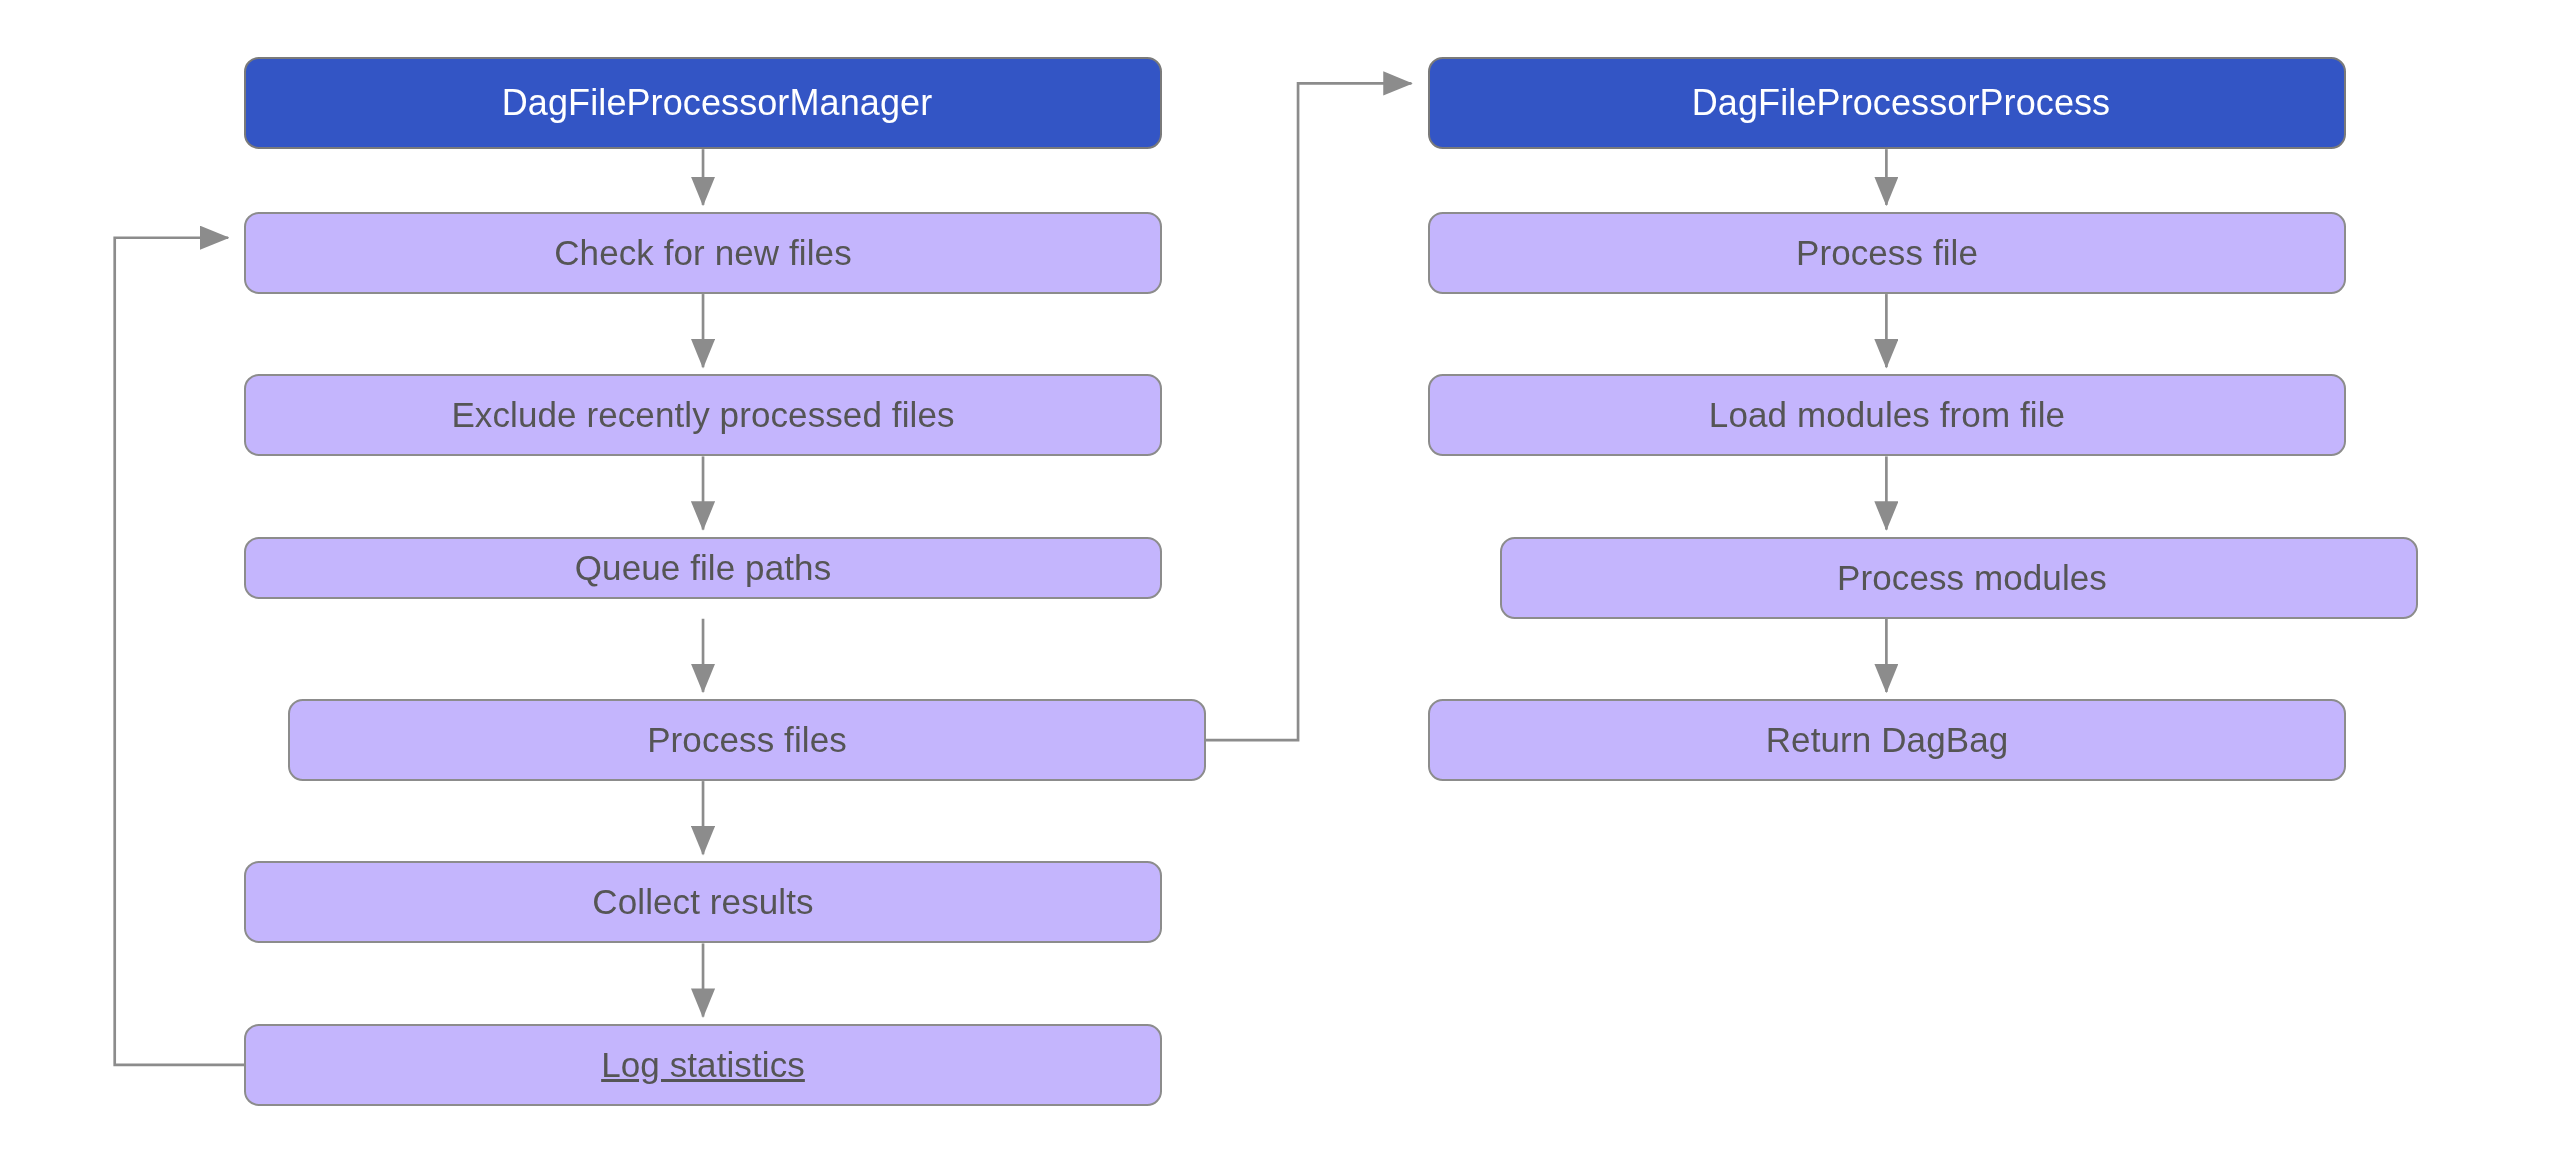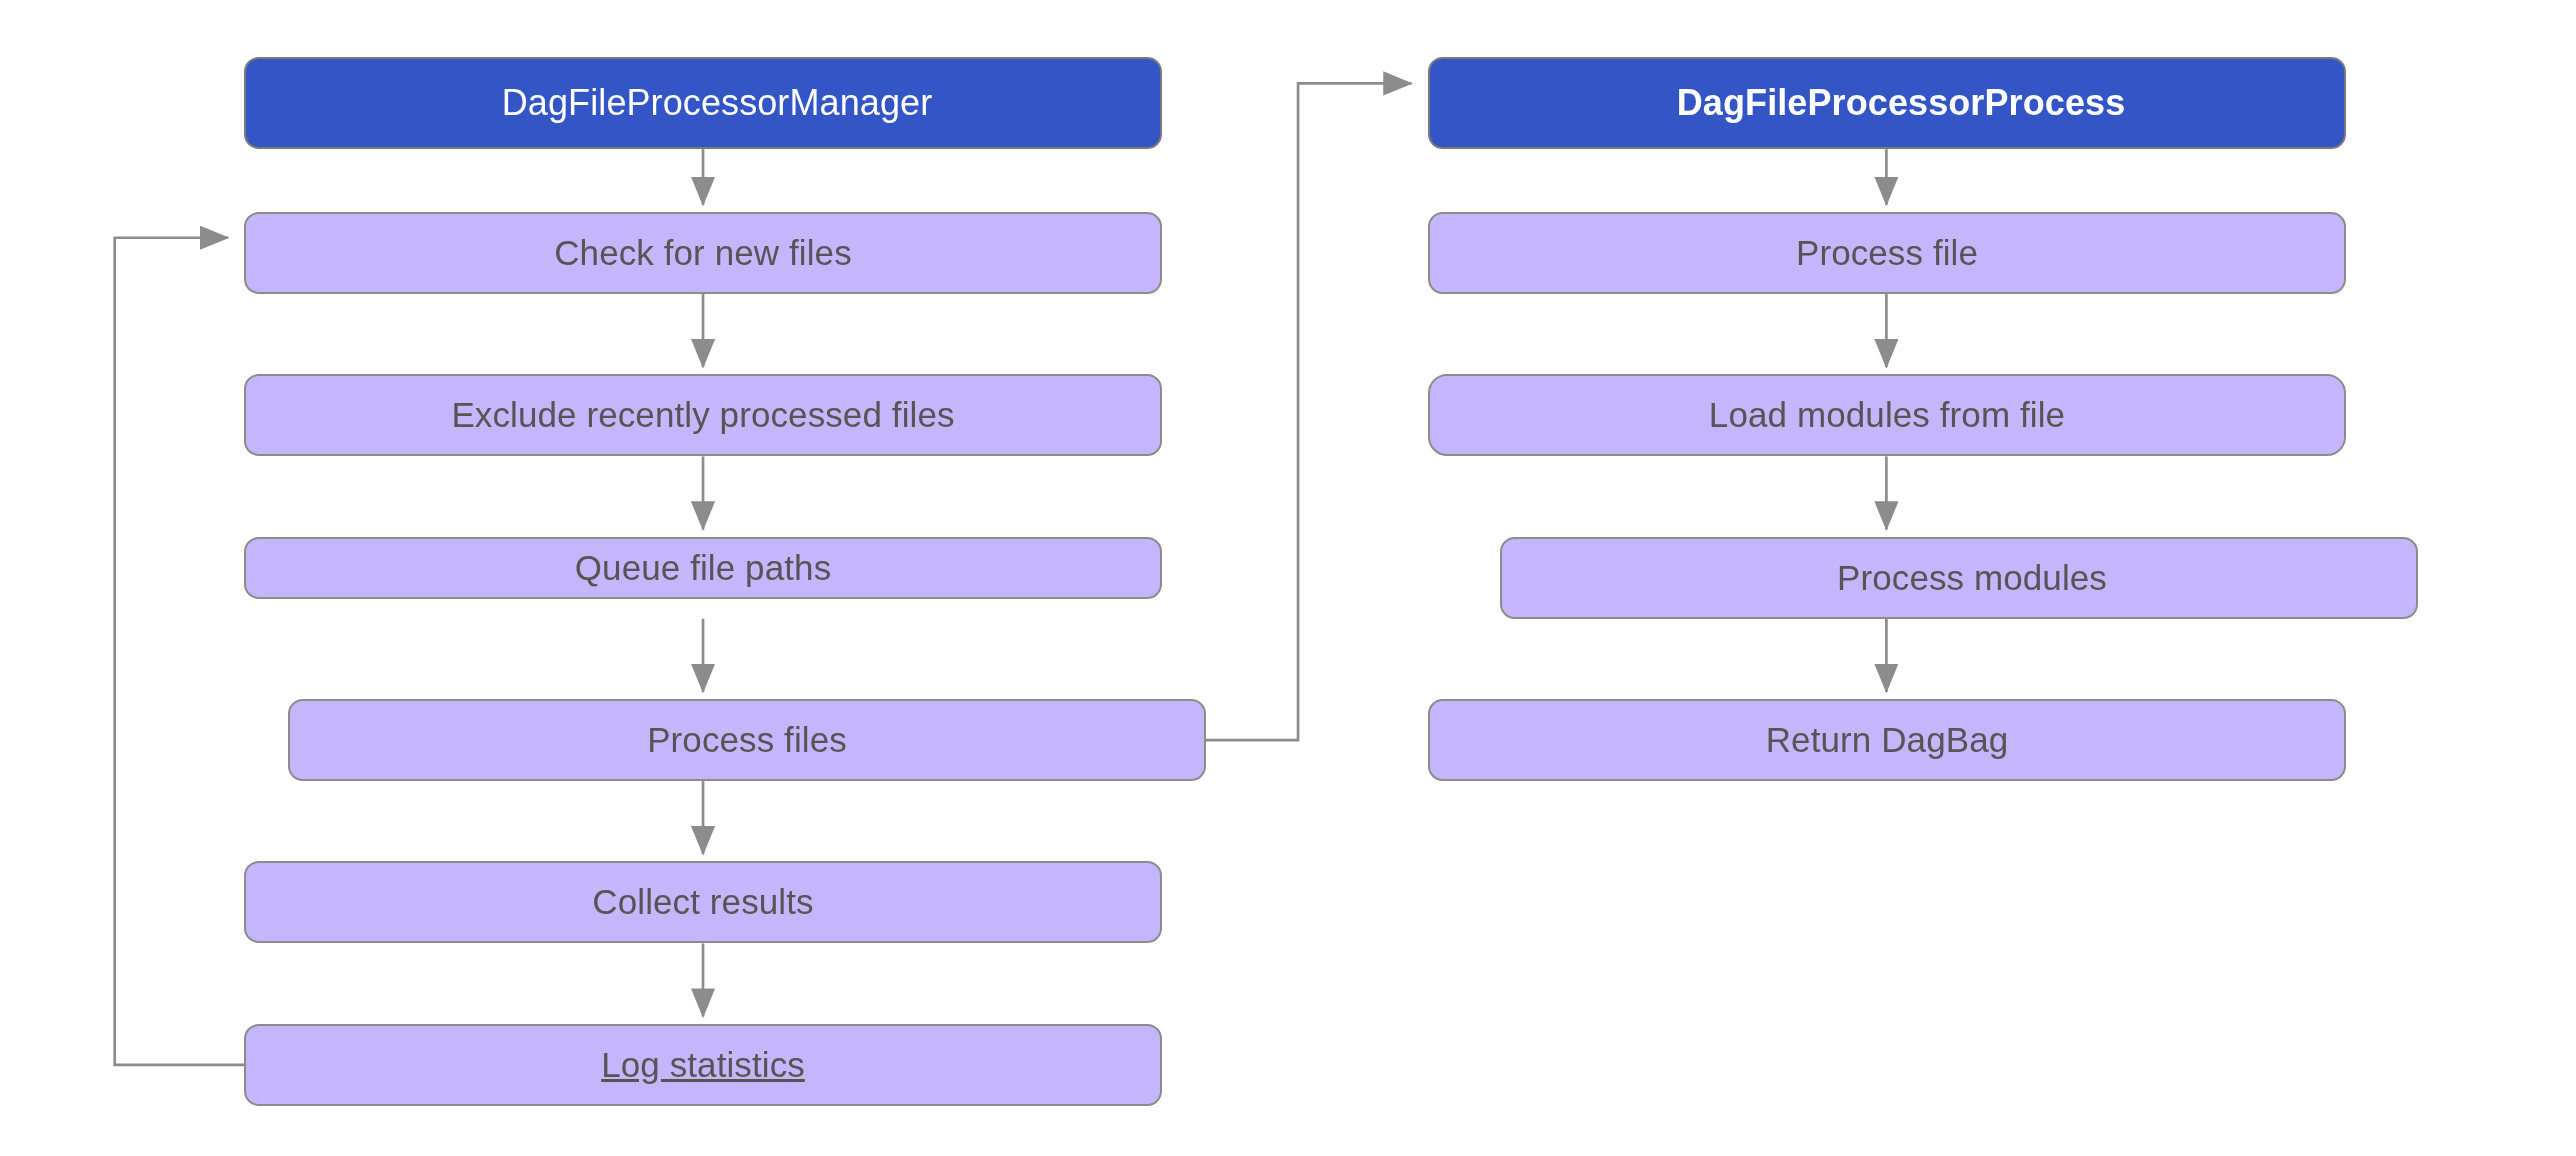--- a/index.html
+++ b/index.html
@@ -132,29 +132,29 @@
   </div>
 
   <div class="node node-step" style="left:244px; top:861px; width:918px; height:82px;">
     <span class="node-label">Collect results</span>
   </div>
 
   <div class="node node-step" style="left:244px; top:1024px; width:918px; height:82px;text-decoration:underline;">
     <span class="node-label">Log statistics</span>
   </div>
 
-  <div class="node node-header" style="left:1428px; top:57px; width:918px; height:92px;font-weight:bold;">
+  <div class="node node-header" style="left:1428px; top:57px; width:918px; height:92px;">
     <span class="node-label">DagFileProcessorProcess</span>
   </div>
 
   <div class="node node-step" style="left:1428px; top:212px; width:918px; height:82px;">
     <span class="node-label">Process file</span>
   </div>
 
-  <div class="node node-step" style="left:1428px; top:374px; width:918px; height:82px;border-radius:19px;">
+  <div class="node node-step" style="left:1428px; top:374px; width:918px; height:82px;">
     <span class="node-label">Load modules from file</span>
   </div>
 
   <div class="node node-step" style="left:1500px; top:537px; width:918px; height:82px;padding-left:42px;">
     <span class="node-label">Process modules</span>
   </div>
 
   <div class="node node-step" style="left:1428px; top:699px; width:918px; height:82px;">
     <span class="node-label">Return DagBag</span>
   </div>

